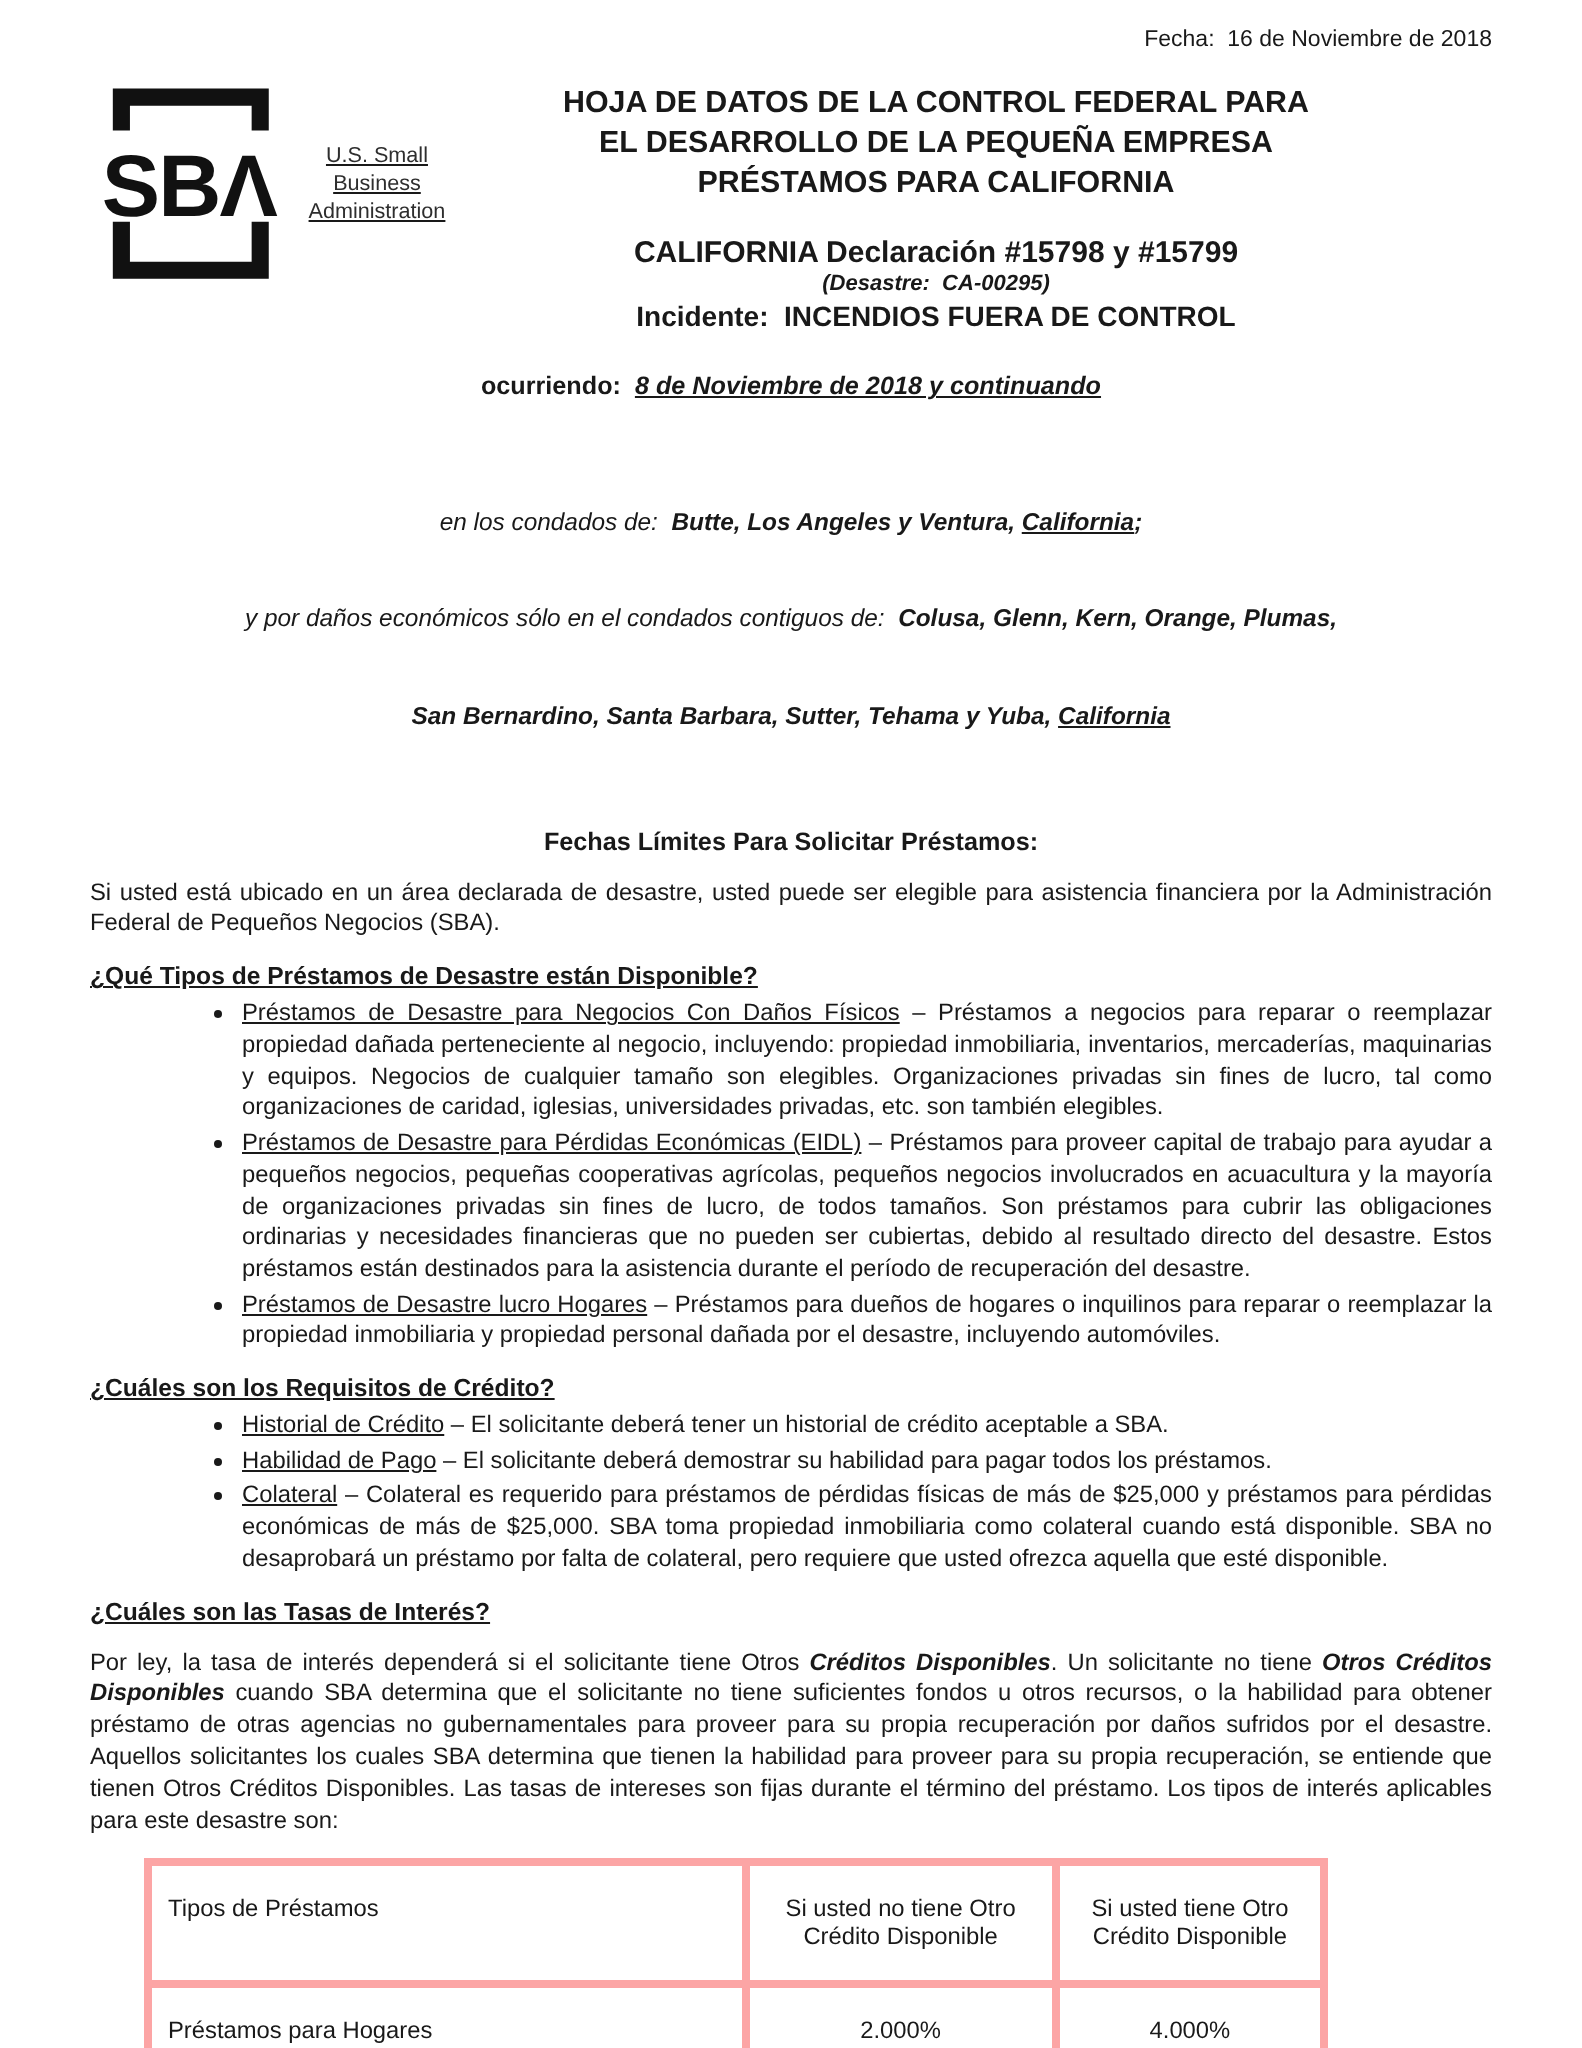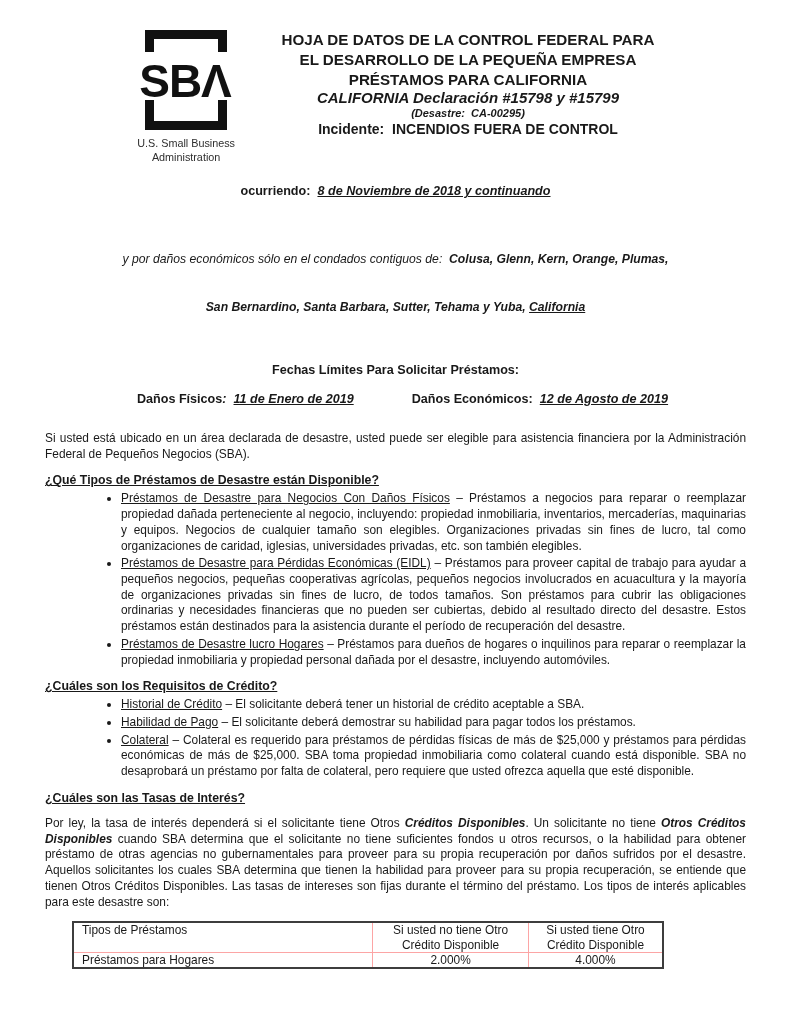--- a/index.html
+++ b/index.html
@@ -5,50 +5,51 @@
   html,body{margin:0;padding:0;background:#e8e8e8;}
   .page{
     width:791px;height:1024px;margin:0 auto;background:#ffffff;
     font-family:"Liberation Sans","DejaVu Sans",sans-serif;color:#191919;
     box-sizing:border-box;padding:14px 45px 0 45px;overflow:hidden;position:relative;
   }
   .b{font-weight:bold}.i{font-style:italic}.u{text-decoration:underline}
   .pre{white-space:pre-wrap}
   .date-line{font-size:11.5px;text-align:right;padding-right:0px;}
   .masthead{display:flex;align-items:flex-start;margin-top:10px;}
-  .logo-col{width:190px;display:flex;flex-direction:column;align-items:flex-end;flex:0 0 190px;}
+  .logo-col{width:190px;display:flex;flex-direction:row;align-items:center;flex:0 0 190px;text-decoration:underline;}
   .logo-caption{font-size:10.8px;color:#2e2e2e;text-align:center;line-height:1.3;margin-top:6px;}
   .title-col{flex:1;text-align:center;padding:6px 45px 0 0;}
   .title-line{font-size:15.2px;font-weight:bold;line-height:1.3;}
-  .declaration{font-size:15px;font-weight:bold;font-style:italic;}
+  .declaration{font-size:15px;font-weight:bold;margin-top:17px;}
   .disaster-code{font-size:11px;font-weight:bold;font-style:italic;margin-top:1px;}
   .incident{font-size:14px;font-weight:bold;margin-top:2px;}
   .occurring{text-align:center;font-size:12.6px;margin-top:20px;}
   .counties{text-align:center;font-size:12.2px;margin-top:20px;line-height:1.33;}
   .deadlines-title{text-align:center;font-weight:bold;font-size:12.6px;margin-top:15px;}
   .deadlines-line{text-align:center;font-size:12.6px;margin-top:1px;}
   .cluster-gap{display:inline-block;width:58px;}
   .body-text{font-size:11.9px;line-height:1.33;text-align:justify;margin:11px 0 0;}
   .q-heading{font-size:12.3px;font-weight:bold;text-decoration:underline;margin:11px 0 0;}
   ul.doc-list{margin:4px 0 0;padding-left:76px;}
   ul.doc-list li{font-size:11.9px;line-height:1.32;text-align:justify;margin:0 0 2px;}
   table.rates{border-collapse:collapse;margin:10px 0 0 27px;width:592px;font-size:11.9px;color:#191919;border:2px solid #3d3d3d;}
-  table.rates th,table.rates td{border:1px solid #fca5a5;padding:0 8px;}
+  table.rates th,table.rates td{border:4px solid #fca5a5;padding:14px 8px;}
   table.rates th{font-weight:normal;white-space:pre-line;vertical-align:top;text-align:center;line-height:1.25;}
   table.rates td{text-align:center;}
   table.rates .c0{width:50.8%;text-align:left;}
   table.rates .c1{width:26.4%;}
   table.rates .c2{width:22.8%;margin-left:44px;}
   .logo-svg text{font-family:"Liberation Sans","DejaVu Sans",sans-serif;}
 </style>
 </head>
 <body>
 
 <div class="page">
 
+  <div class="date-line pre">Fecha:  16 de Noviembre de 2018</div>
 
   <div class="masthead">
     <div class="logo-col">
       <svg class="logo-svg" width="102" height="106" viewBox="0 0 102 106" xmlns="http://www.w3.org/2000/svg">
         <path d="M12 6 H94 V28 H85 V15 H21 V28 H12 Z" fill="#111"></path>
         <path d="M12 76 H21 V97 H85 V76 H94 V106 H12 Z" fill="#111"></path>
         <text x="52" y="73" text-anchor="middle" font-size="46" font-weight="bold" letter-spacing="-1" fill="#111">SBΛ</text>
       </svg>
       <div class="logo-caption">
         <div>U.S. Small Business</div>
@@ -61,28 +62,26 @@
       <div class="title-line">PRÉSTAMOS PARA CALIFORNIA</div>
       <div class="declaration">CALIFORNIA Declaración #15798 y #15799</div>
       <div class="disaster-code pre">(Desastre:  CA-00295)</div>
       <div class="incident pre">Incidente:  INCENDIOS FUERA DE CONTROL</div>
     </div>
   </div>
 
   <div class="occurring pre"><span class="b">ocurriendo:  </span><span class="b i u">8 de Noviembre de 2018 y continuando</span></div>
 
   <div class="counties pre">
+    <div><span class="i">en los condados de:  </span><span class="b i">Butte, Los Angeles y Ventura, </span><span class="b i u">California</span><span class="b i">;</span></div>
     <div><span class="i">y por daños económicos sólo en el condados contiguos de:  </span><span class="b i">Colusa, Glenn, Kern, Orange, Plumas,</span></div>
     <div><span class="b i">San Bernardino, Santa Barbara, Sutter, Tehama y Yuba, </span><span class="b i u">California</span></div>
   </div>
 
   <div class="deadlines-title">Fechas Límites Para Solicitar Préstamos:</div>
-  <div class="deadlines-line pre">
-    <span><span class="b">Daños Físicos</span><span class="b i">:</span><span class="b">  </span><span class="b i u">11 de Enero de 2019</span></span><span class="cluster-gap"></span><span><span class="b">Daños Económicos:  </span><span class="b i u">12 de Agosto de 2019</span></span>
-  </div>
 
   <p class="body-text">Si usted está ubicado en un área declarada de desastre, usted puede ser elegible para asistencia financiera por la Administración Federal de Pequeños Negocios (SBA).</p>
 
   <div class="q-heading">¿Qué Tipos de Préstamos de Desastre están Disponible?</div>
   <ul class="doc-list">
       <li><span class="u">Préstamos de Desastre para Negocios Con Daños Físicos</span><span> – Préstamos a negocios para reparar o reemplazar propiedad dañada perteneciente al negocio, incluyendo: propiedad inmobiliaria, inventarios, mercaderías, maquinarias y equipos. Negocios de cualquier tamaño son elegibles.  Organizaciones privadas sin fines de lucro, tal como organizaciones de caridad, iglesias, universidades privadas, etc. son también elegibles.</span></li>
       <li><span class="u">Préstamos de Desastre para Pérdidas Económicas (EIDL)</span><span> – Préstamos para proveer capital de trabajo para ayudar a pequeños negocios, pequeñas cooperativas agrícolas, pequeños negocios involucrados en acuacultura y la mayoría de organizaciones privadas sin fines de lucro, de todos tamaños. Son préstamos para cubrir las obligaciones ordinarias y necesidades financieras que no pueden ser cubiertas, debido al resultado directo del desastre.  Estos préstamos están destinados para la asistencia durante el período de recuperación del desastre.</span></li>
       <li><span class="u">Préstamos de Desastre lucro Hogares</span><span> – Préstamos para dueños de hogares o inquilinos para reparar o reemplazar la propiedad inmobiliaria y propiedad personal dañada por el desastre, incluyendo automóviles.</span></li>
     </ul>
 

